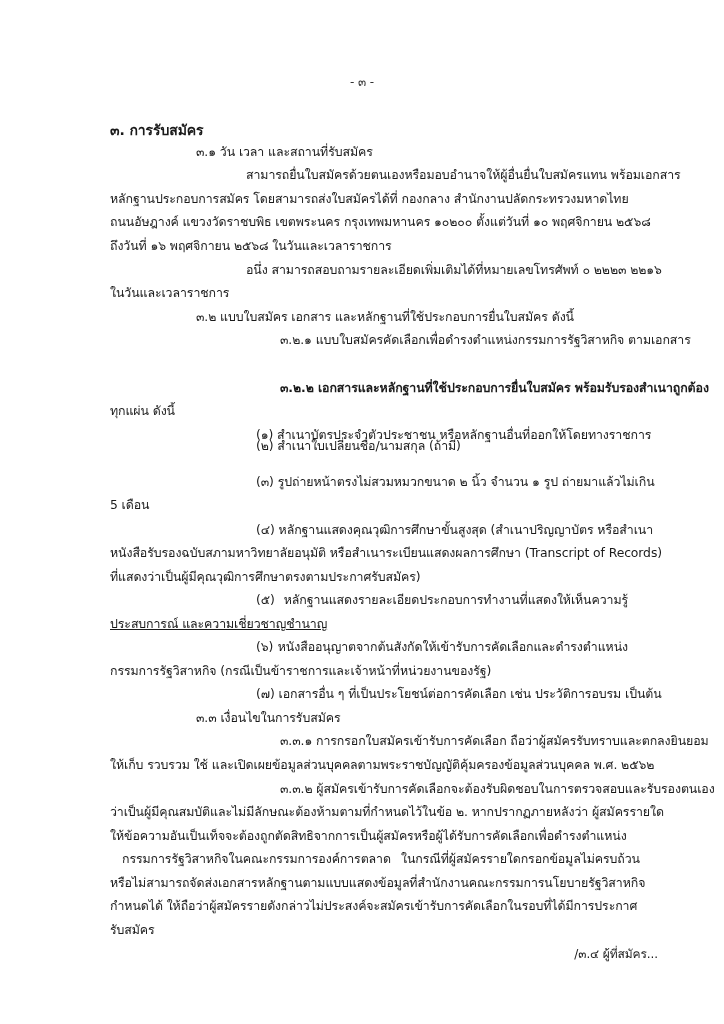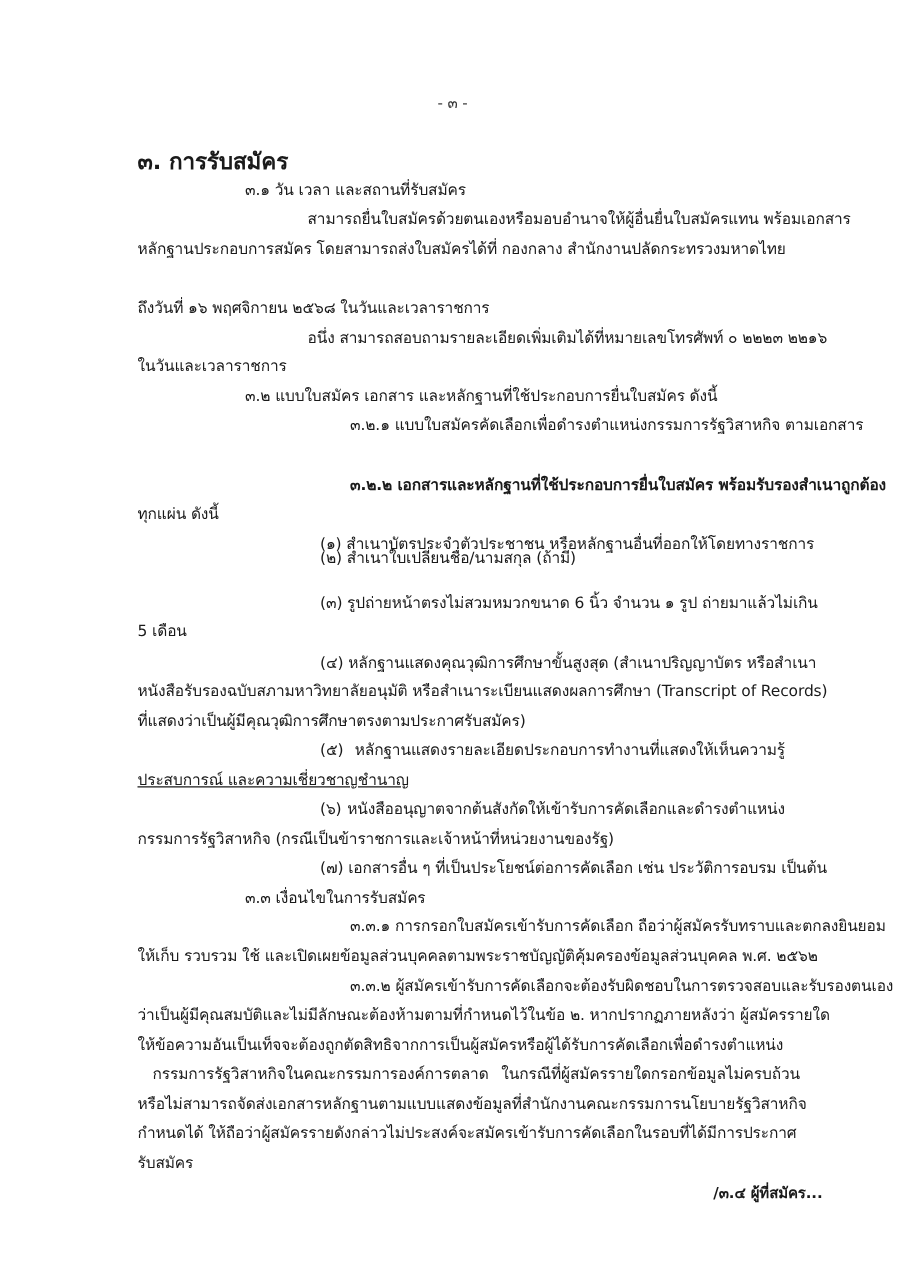--- a/index.html
+++ b/index.html
@@ -7,52 +7,53 @@
     width:724px; height:1024px; background:#ffffff; position:relative; overflow:hidden;
     font-family: "DejaVu Sans", "Liberation Sans", sans-serif;
     color:#1a1a1a;
   }
   .page { position:absolute; left:0; top:0; width:724px; height:1024px; }
   .ln {
     position:absolute; white-space:nowrap; font-size:12.4px; line-height:18px;
     letter-spacing:-0.1px;
   }
   .pagenum { left:0; width:724px; text-align:center; top:73px; font-size:12px; color:#333; }
-  .h1 { font-weight:bold; font-size:18px; }
+  .h1 { font-weight:bold; font-size:14px; }
   .just { text-align:justify; text-align-last:justify; }
-  .footer { right:66px; top:945px; font-size:12px;font-weight:bold; }
+  .footer { right:66px; top:945px; font-size:12px; }
 </style>
 </head>
 <body>
 
 <div class="page">
 
   <div class="ln pagenum">- ๓ -</div>
 
   <div class="ln h1" style="left:110px; top:121px;">๓. การรับสมัคร</div>
 
   <div class="ln" style="left:196px; top:143px;">๓.๑ วัน เวลา และสถานที่รับสมัคร</div>
 
   <div class="ln just" style="left:246px; width:382px; top:166px;">สามารถยื่นใบสมัครด้วยตนเองหรือมอบอำนาจให้ผู้อื่นยื่นใบสมัครแทน พร้อมเอกสาร</div>
   <div class="ln just" style="left:110px; width:518px; top:190px;">หลักฐานประกอบการสมัคร โดยสามารถส่งใบสมัครได้ที่ กองกลาง สำนักงานปลัดกระทรวงมหาดไทย</div>
+  <div class="ln just" style="left:110px; width:518px; top:213px;">ถนนอัษฎางค์ แขวงวัดราชบพิธ เขตพระนคร กรุงเทพมหานคร ๑๐๒๐๐ ตั้งแต่วันที่ ๑๐ พฤศจิกายน ๒๕๖๘</div>
   <div class="ln" style="left:110px; top:237px;">ถึงวันที่ ๑๖ พฤศจิกายน ๒๕๖๘ ในวันและเวลาราชการ</div>
 
   <div class="ln just" style="left:246px; width:382px; top:261px;">อนึ่ง สามารถสอบถามรายละเอียดเพิ่มเติมได้ที่หมายเลขโทรศัพท์ ๐ ๒๒๒๓ ๒๒๑๖</div>
   <div class="ln" style="left:110px; top:284px;">ในวันและเวลาราชการ</div>
 
   <div class="ln" style="left:196px; top:308px;">๓.๒ แบบใบสมัคร เอกสาร และหลักฐานที่ใช้ประกอบการยื่นใบสมัคร ดังนี้</div>
 
   <div class="ln just" style="left:280px; width:348px; top:331px;">๓.๒.๑ แบบใบสมัครคัดเลือกเพื่อดำรงตำแหน่งกรรมการรัฐวิสาหกิจ ตามเอกสาร</div>
 
   <div class="ln just" style="left:280px; width:348px; top:379px;font-weight:bold;">๓.๒.๒ เอกสารและหลักฐานที่ใช้ประกอบการยื่นใบสมัคร พร้อมรับรองสำเนาถูกต้อง</div>
   <div class="ln" style="left:110px; top:402px;">ทุกแผ่น ดังนี้</div>
 
   <div class="ln" style="left:256px; top:426px;">(๑) สำเนาบัตรประจำตัวประชาชน หรือหลักฐานอื่นที่ออกให้โดยทางราชการ</div>
   <div class="ln" style="left:256px; top:437px;">(๒) สำเนาใบเปลี่ยนชื่อ/นามสกุล (ถ้ามี)</div>
-  <div class="ln just" style="left:256px; width:372px; top:473px;">(๓) รูปถ่ายหน้าตรงไม่สวมหมวกขนาด 6 นิ้ว จำนวน ๑ รูป ถ่ายมาแล้วไม่เกิน</div>
+  <div class="ln just" style="left:256px; width:372px; top:473px;">(๓) รูปถ่ายหน้าตรงไม่สวมหมวกขนาด ๒ นิ้ว จำนวน ๑ รูป ถ่ายมาแล้วไม่เกิน</div>
   <div class="ln" style="left:110px; top:496px;">5 เดือน</div>
 
   <div class="ln just" style="left:256px; width:372px; top:521px;">(๔) หลักฐานแสดงคุณวุฒิการศึกษาขั้นสูงสุด (สำเนาปริญญาบัตร หรือสำเนา</div>
   <div class="ln just" style="left:110px; width:518px; top:544px;">หนังสือรับรองฉบับสภามหาวิทยาลัยอนุมัติ หรือสำเนาระเบียนแสดงผลการศึกษา (Transcript of Records)</div>
   <div class="ln" style="left:110px; top:568px;">ที่แสดงว่าเป็นผู้มีคุณวุฒิการศึกษาตรงตามประกาศรับสมัคร)</div>
 
   <div class="ln just" style="left:256px; width:372px; top:591px;">(๕) หลักฐานแสดงรายละเอียดประกอบการทำงานที่แสดงให้เห็นความรู้</div>
   <div class="ln" style="left:110px; top:615px;text-decoration:underline;">ประสบการณ์ และความเชี่ยวชาญชำนาญ</div>
 
   <div class="ln just" style="left:256px; width:372px; top:638px;">(๖) หนังสืออนุญาตจากต้นสังกัดให้เข้ารับการคัดเลือกและดำรงตำแหน่ง</div>

